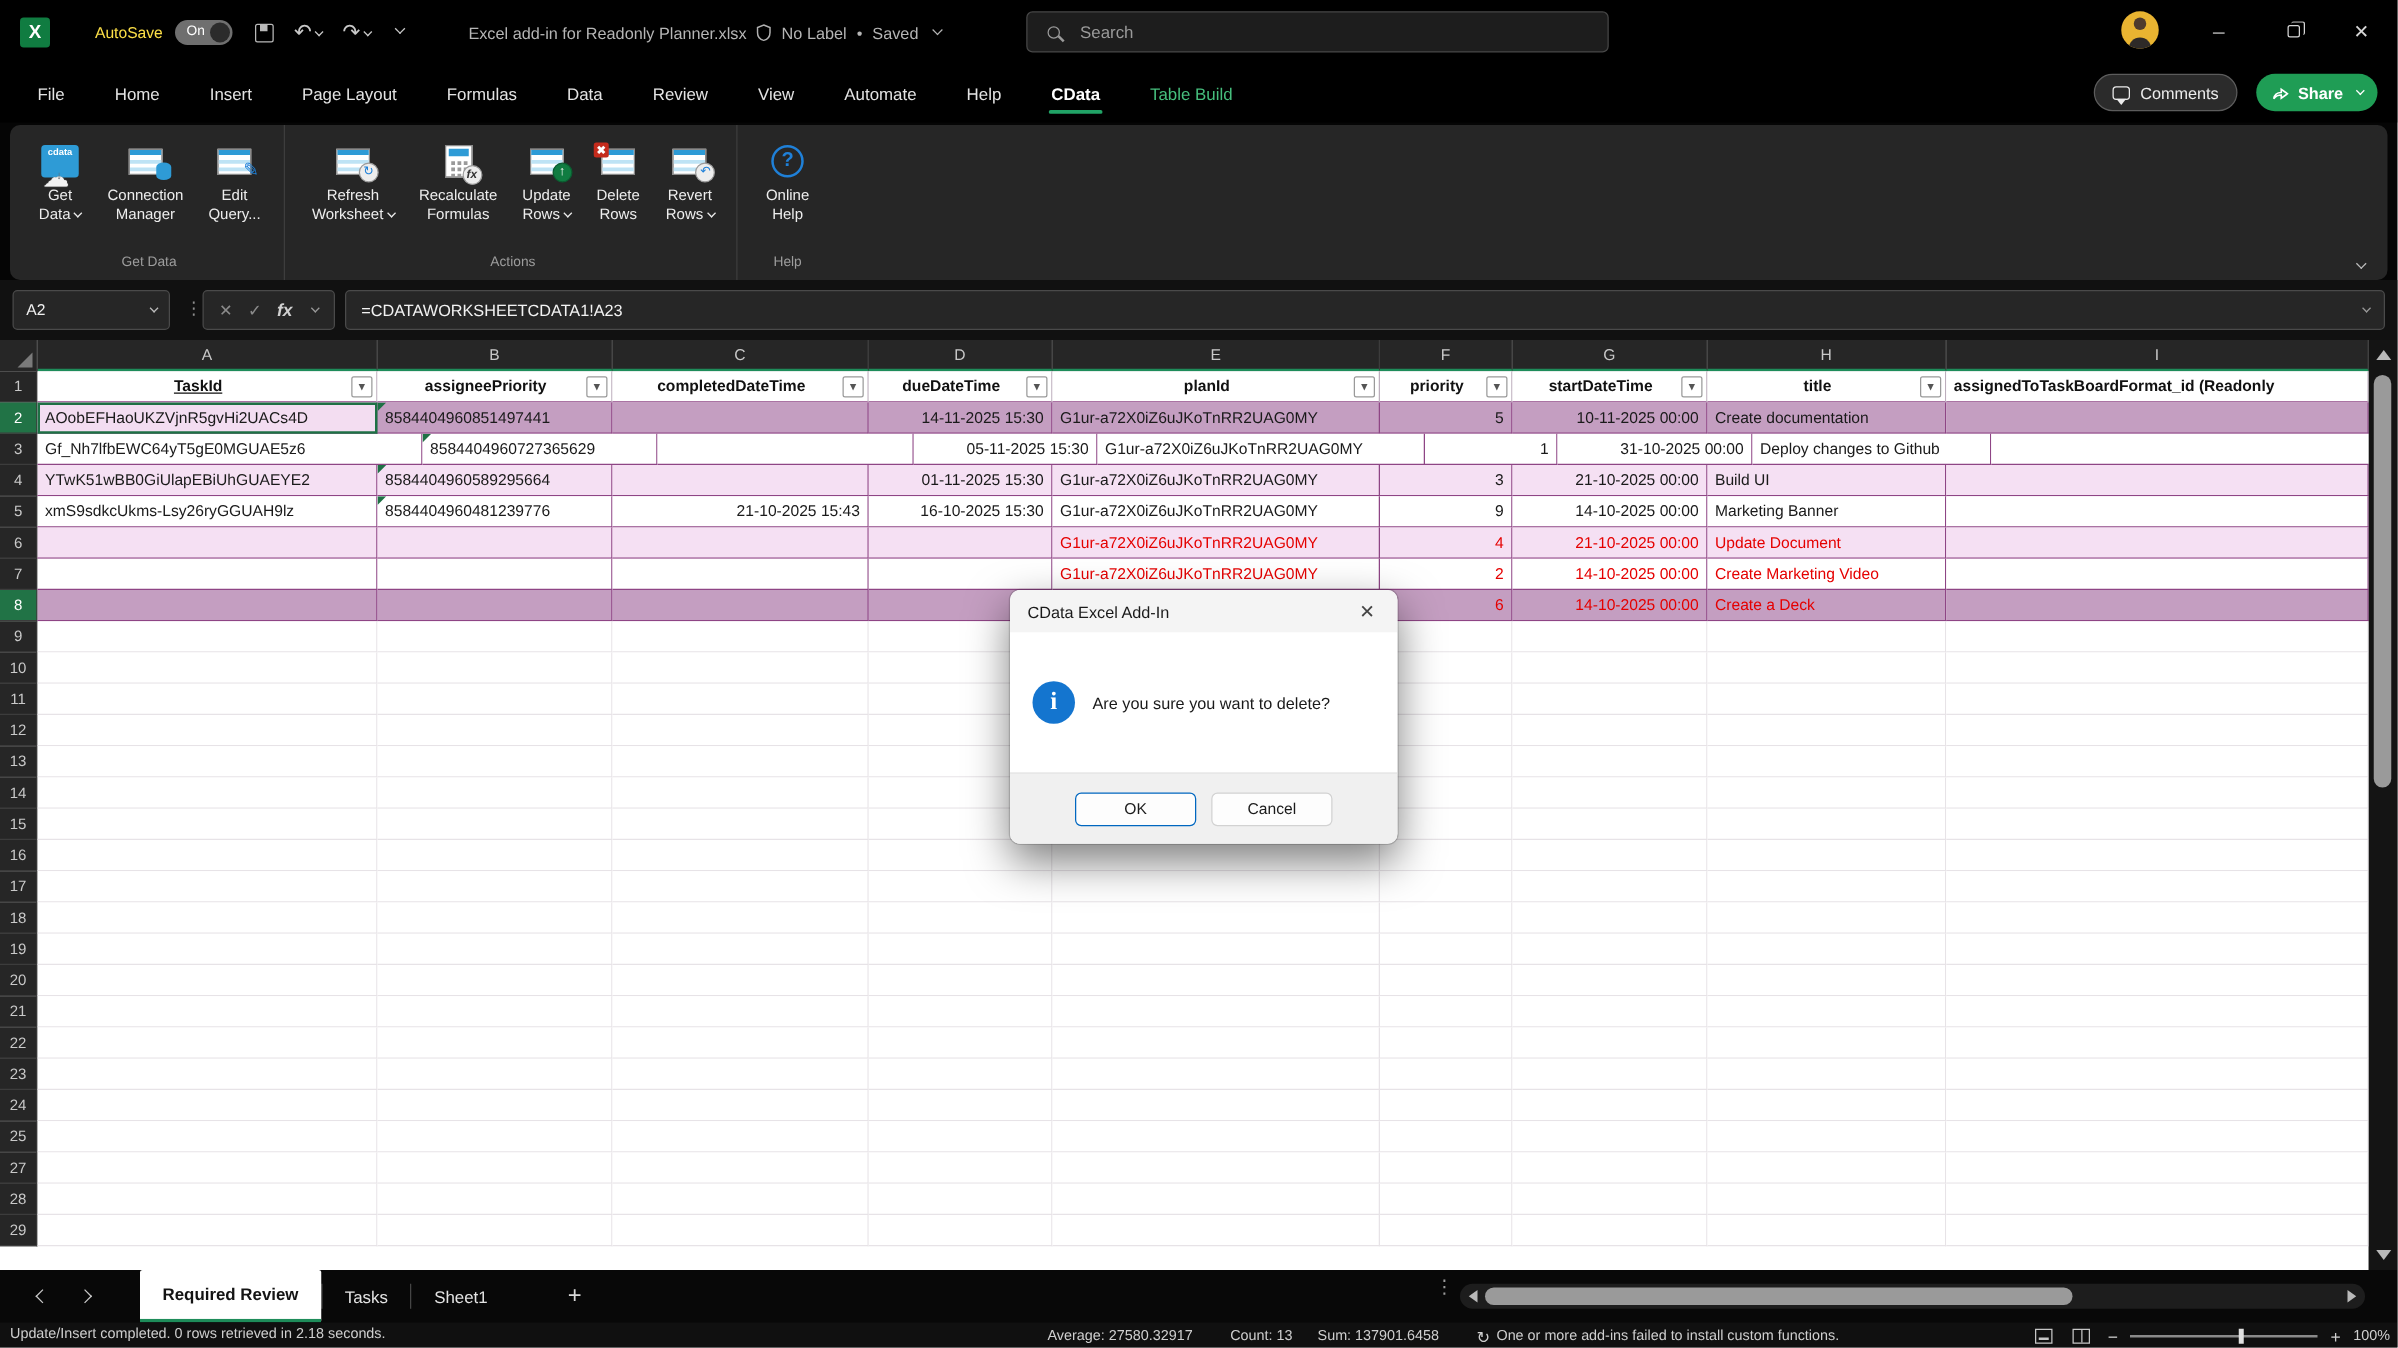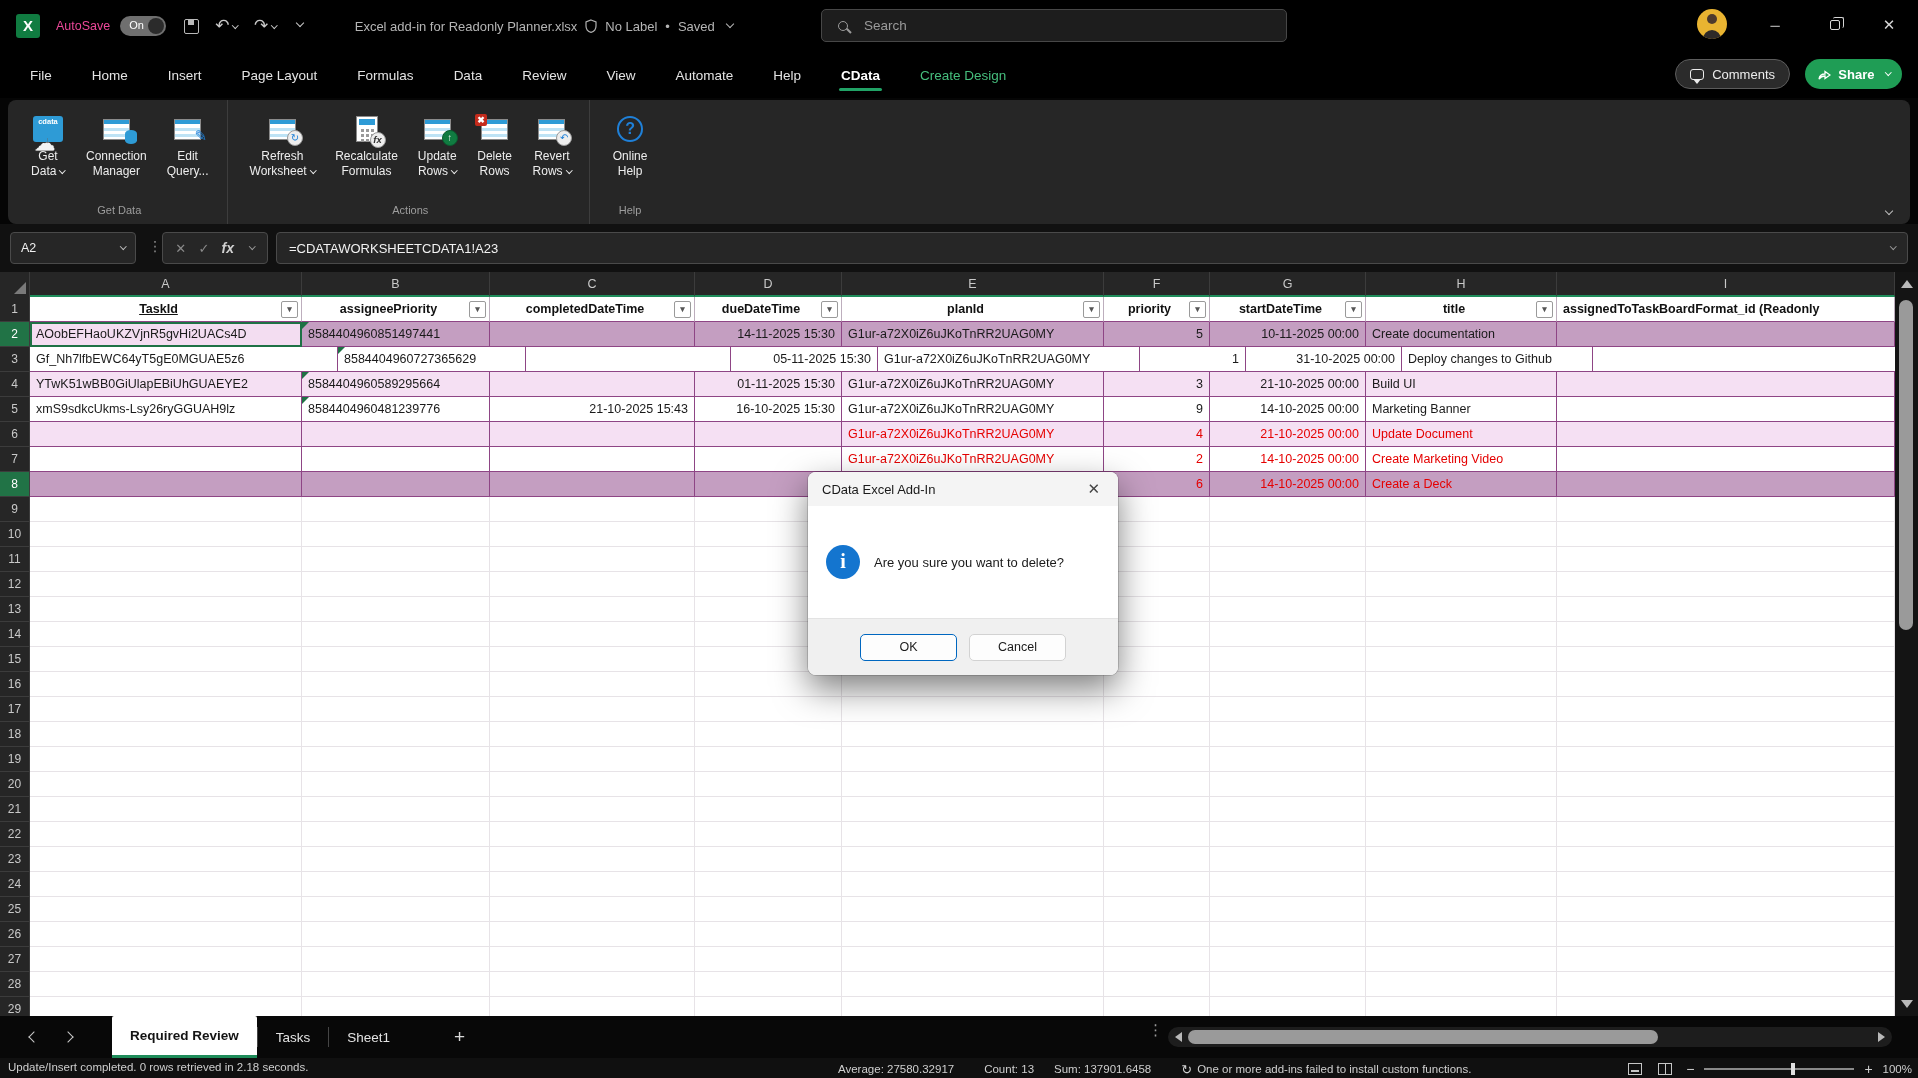--- a/index.html
+++ b/index.html
@@ -4,21 +4,21 @@
 <style>
   html,body{margin:0;padding:0}
   body{width:1918px;height:1078px;position:relative;overflow:hidden;background:#050505;
        font-family:"Liberation Sans",sans-serif;-webkit-font-smoothing:antialiased}
   *{box-sizing:border-box}
 
   
   .titlebar{position:absolute;left:0;top:0;width:1918px;height:52px;background:#000;display:flex;align-items:center}
   .xl-logo{width:24px;height:24px;margin-left:16px;background:#107C41;border-radius:3px;color:#fff;
            font-weight:bold;font-size:15px;text-align:center;line-height:24px}
-  .autosave-label{color:#ec4899;font-size:12.5px;margin-left:16px}
+  .autosave-label{color:#fde047;font-size:12.5px;margin-left:36px}
   .toggle{width:46px;height:20px;border-radius:10px;background:#6f6f6f;margin-left:10px;position:relative}
   .toggle .on-txt{position:absolute;left:9px;top:3px;font-size:11px;color:#fff}
   .toggle .knob{position:absolute;right:2px;top:2px;width:16px;height:16px;border-radius:50%;background:#2b2b2b}
   .qat{display:flex;align-items:center;color:#c9c9c9;margin-left:18px;gap:16px}
   .saveicon{width:15px;height:15px;border:1.5px solid #b9b9b9;border-radius:2px;position:relative}
   .saveicon:after{content:"";position:absolute;left:3px;top:0;width:6px;height:5px;background:#b9b9b9}
   .undo-glyph{font-size:17px;line-height:17px}
   .chev{display:inline-block;width:6px;height:6px;border-right:1.6px solid currentColor;border-bottom:1.6px solid currentColor;
         transform:rotate(45deg);margin-left:4px;margin-top:-3px;vertical-align:middle}
   .chev.sm{width:4.5px;height:4.5px}
@@ -222,21 +222,21 @@
       <div class="mtab">Home</div>
       <div class="mtab">Insert</div>
       <div class="mtab">Page Layout</div>
       <div class="mtab">Formulas</div>
       <div class="mtab">Data</div>
       <div class="mtab">Review</div>
       <div class="mtab">View</div>
       <div class="mtab">Automate</div>
       <div class="mtab">Help</div>
       <div class="mtab active">CData</div>
-      <div class="mtab contextual">Create Design</div>
+      <div class="mtab contextual">Table Build</div>
     </div>
   <div class="comments-btn">
     <span class="bubble"></span>
     <span>Comments</span>
   </div>
   <div class="share-btn">
     <svg width="14" height="13" viewBox="0 0 14 13">
         <path d="M2 11 C2.5 8 4.5 6 8 6 V3.5 L13 7 L8 10.5 V8 C5 8 3.5 9 2 11 Z" fill="none" stroke="#fff" stroke-width="1.3"></path>
       </svg>
     <span>Share</span>
@@ -654,32 +654,20 @@
       <div class="cell empty" style="width: 205px;"></div>
       <div class="cell empty" style="width: 147px;"></div>
       <div class="cell empty" style="width: 262px;"></div>
       <div class="cell empty" style="width: 106px;"></div>
       <div class="cell empty" style="width: 156px;"></div>
       <div class="cell empty" style="width: 191px;"></div>
       <div class="cell empty" style="width: 338px;"></div>
     </div>
     <div class="gridrow">
       <div class="rownum">25</div>
-      <div class="cell empty" style="width: 272px;"></div>
-      <div class="cell empty" style="width: 188px;"></div>
-      <div class="cell empty" style="width: 205px;"></div>
-      <div class="cell empty" style="width: 147px;"></div>
-      <div class="cell empty" style="width: 262px;"></div>
-      <div class="cell empty" style="width: 106px;"></div>
-      <div class="cell empty" style="width: 156px;"></div>
-      <div class="cell empty" style="width: 191px;"></div>
-      <div class="cell empty" style="width: 338px;"></div>
-    </div>
-    <div class="gridrow">
-      <div class="rownum">26</div>
       <div class="cell empty" style="width: 272px;"></div>
       <div class="cell empty" style="width: 188px;"></div>
       <div class="cell empty" style="width: 205px;"></div>
       <div class="cell empty" style="width: 147px;"></div>
       <div class="cell empty" style="width: 262px;"></div>
       <div class="cell empty" style="width: 106px;"></div>
       <div class="cell empty" style="width: 156px;"></div>
       <div class="cell empty" style="width: 191px;"></div>
       <div class="cell empty" style="width: 338px;"></div>
     </div>

